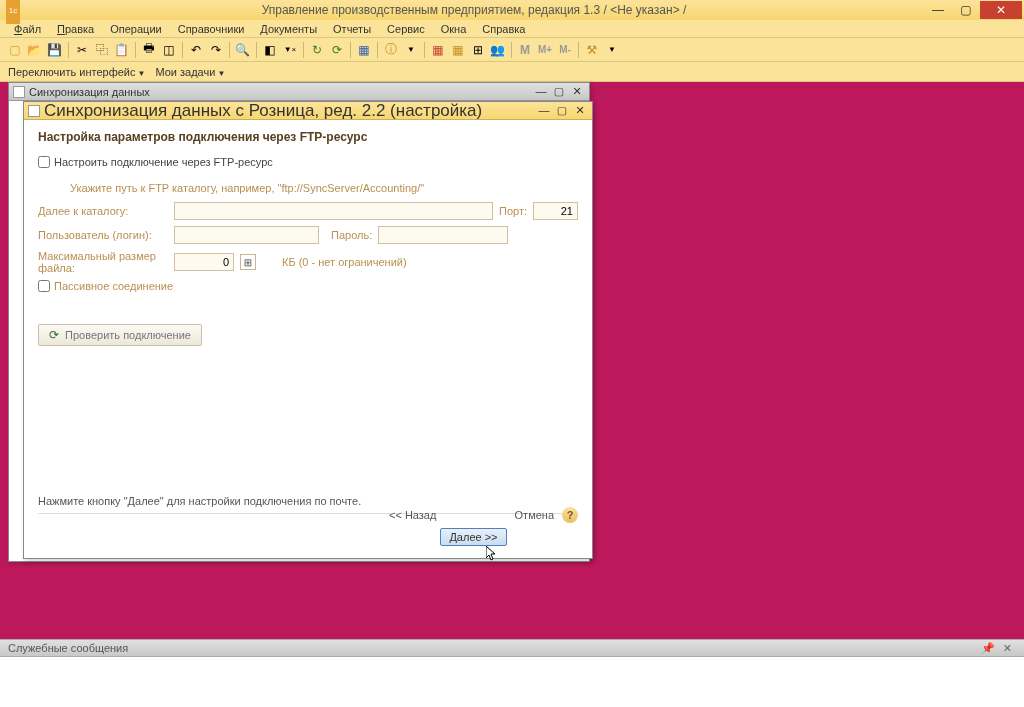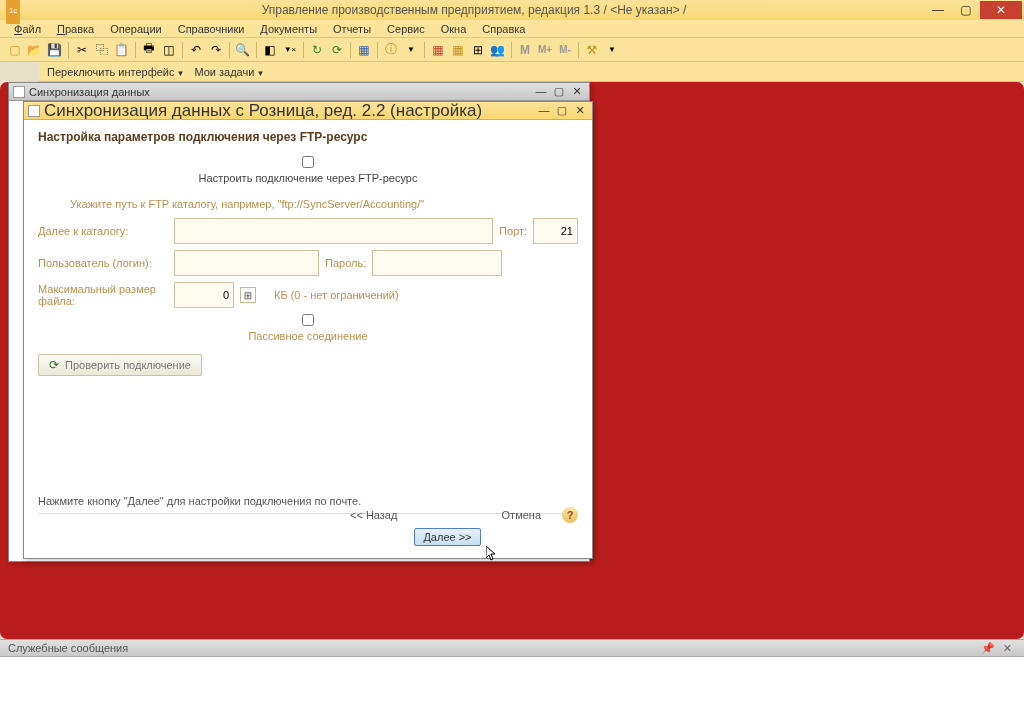--- a/index.html
+++ b/index.html
@@ -13,55 +13,55 @@
 .titlebar-btn.close { background: #c84030; color: #fff; width: 42px; }
 
 .menubar { height: 18px; background: #fce39a; display: flex; align-items: center; padding: 0 8px; gap: 4px; border-bottom: 1px solid #d8c880; }
 .menubar span { padding: 0 6px; cursor: pointer; color: #333; }
 .menubar span u { text-decoration: underline; }
 
 .toolbar { height: 24px; background: #fce39a; display: flex; align-items: center; padding: 0 6px; gap: 2px; border-bottom: 1px solid #d8c880; }
 .toolbar-icon { width: 18px; height: 18px; display: flex; align-items: center; justify-content: center; font-size: 12px; cursor: pointer; border: 1px solid transparent; }
 .toolbar-sep { width: 1px; height: 16px; background: #c8b870; margin: 0 2px; }
 
-.switchbar { height: 20px; background: #fce39a; display: flex; align-items: center; padding: 0 8px; gap: 10px; border-bottom: 1px solid #d8c880; margin-left: 39px; }
+.switchbar { height: 20px; background: #fce39a; display: flex; align-items: center; padding: 0 8px; gap: 10px; border-bottom: 1px solid #d8c880; }
 .switchbar span { cursor: pointer; color: #333; }
 .switchbar .arrow { font-size: 8px; margin-left: 2px; }
 
-.workspace { position: absolute; top: 82px; left: 0; right: 0; bottom: 68px; background: #b91c1c; border-radius: 7px; }
+.workspace { position: absolute; top: 82px; left: 0; right: 0; bottom: 68px; background: #be185d; }
 
 .inner-window { position: absolute; top: 0; left: 8px; width: 582px; height: 480px; background: #fff; border: 1px solid #888; box-shadow: 2px 2px 5px rgba(0,0,0,0.2); }
 .inner-titlebar { height: 18px; background: linear-gradient(#e0e0e0, #c8c8c8); display: flex; align-items: center; padding: 0 4px; border-bottom: 1px solid #999; }
 .inner-titlebar .doc-icon { width: 12px; height: 12px; background: #fff; border: 1px solid #999; margin-right: 4px; }
 .inner-titlebar-text { flex: 1; color: #333; font-size: 11px; }
 .inner-titlebar-btns { display: flex; gap: 2px; }
 .inner-titlebar-btns span { width: 16px; text-align: center; cursor: pointer; color: #333; font-size: 11px; }
 
 .wizard-window { position: absolute; top: 18px; left: 14px; width: 570px; height: 458px; background: #fff; border: 1px solid #888; box-shadow: 2px 2px 5px rgba(0,0,0,0.2); }
 .wizard-titlebar { height: 18px; background: linear-gradient(#fce39a, #f8d770); display: flex; align-items: center; padding: 0 4px; border-bottom: 1px solid #c8b060; }
 .wizard-titlebar .doc-icon { width: 12px; height: 12px; background: #fff; border: 1px solid #999; margin-right: 4px; }
 .wizard-titlebar-text { flex: 1; color: #333; font-size: 17px; }
 .wizard-titlebar-btns { display: flex; gap: 2px; }
 .wizard-titlebar-btns span { width: 16px; text-align: center; cursor: pointer; color: #333; font-size: 11px; }
 
 .wizard-body { padding: 10px 14px; color: #444; }
 .wizard-heading { font-weight: bold; font-size: 12px; color: #5a4020; margin-bottom: 12px; }
-.checkbox-row { display: flex; align-items: center; gap: 4px; margin-bottom: 14px; flex-direction: column; }
+.checkbox-row { display: flex; align-items: center; gap: 4px; margin-bottom: 14px; }
 .checkbox-row input { width: 12px; height: 12px; }
 .hint-text { color: #b89050; margin-bottom: 8px; font-size: 11px; margin-left: 32px; }
 .form-row { display: flex; align-items: center; margin-bottom: 6px; gap: 6px; }
 .form-label { color: #b89050; font-size: 11px; }
-.form-input { border: 1px solid #d0c0a0; background: #fdfaf0; height: 18px; padding: 12px 4px; font-size: 11px; }
-.form-kb { color: #b89050; margin-left: 12px; }
+.form-input { border: 1px solid #d0c0a0; background: #fdfaf0; height: 18px; padding: 0 4px; font-size: 11px; }
+.form-kb { color: #b89050; margin-left: 20px; }
 .link { color: #1060c0; text-decoration: underline; cursor: pointer; }
 .test-btn { display: inline-flex; align-items: center; gap: 6px; border: 1px solid #c8c0a8; background: linear-gradient(#fafaf5,#ece8d8); padding: 3px 10px; cursor: pointer; margin-top: 12px; color: #777; border-radius: 2px; }
 .test-btn .rld { color: #3a7030; font-size: 12px; }
 
 .wizard-footer-hint { position: absolute; bottom: 44px; left: 14px; right: 14px; color: #555; font-size: 11px; border-bottom: 1px solid #ddd; padding-bottom: 6px; }
-.wizard-buttons { position: absolute; bottom: 12px; right: 14px; display: flex; align-items: center; gap: 13px; }
+.wizard-buttons { position: absolute; bottom: 12px; right: 14px; display: flex; align-items: center; gap: 0; }
 .wizard-buttons .btn { border: 1px solid #a89860; background: linear-gradient(#fdf5d8,#f0e4b0); padding: 2px 8px; cursor: pointer; border-radius: 2px; color: #333; }
 .wizard-buttons .btn.back { border: none; background: transparent; color: #555; padding: 2px 4px; }
 .wizard-buttons .btn.next { border: 1px solid #5080c0; background: linear-gradient(#e8f0fa,#c8ddf0); margin-top: 44px; }
 .wizard-buttons .btn.cancel { border: none; background: transparent; color: #555; }
 .help-icon { width: 16px; height: 16px; border-radius: 50%; background: linear-gradient(#f8e4a0,#e8c060); display: flex; align-items: center; justify-content: center; color: #8a5020; font-weight: bold; cursor: pointer; }
 
 .statusbar-area { position: absolute; bottom: 0; left: 0; right: 0; height: 68px; }
 .status-header { height: 18px; background: linear-gradient(#e0e0e0,#c8c8c8); display: flex; align-items: center; padding: 0 8px; border-top: 1px solid #aaa; border-bottom: 1px solid #aaa; font-size: 11px; color: #555; }
 .status-header .sp { flex: 1; }
 .status-header .pin { cursor: pointer; margin: 0 4px; color: #666; }
@@ -177,32 +177,32 @@
         <div class="form-row">
           <span class="form-label" style="width:130px">Далее к каталогу:</span>
           <input class="form-input" style="width: 320px;">
           <span class="form-label">Порт:</span>
           <input class="form-input" style="width: 45px; text-align: right;" value="21">
         </div>
 
         <div class="form-row">
           <span class="form-label" style="width:130px">Пользователь (логин):</span>
           <input class="form-input" style="width: 145px;">
-          <span class="form-label" style="">Пароль:</span>
+          <span class="form-label" style="margin-left:6px">Пароль:</span>
           <input class="form-input" style="width: 130px;" type="password">
         </div>
 
         <div class="form-row">
           <span class="form-label" style="width:130px">Максимальный размер файла:</span>
           <input class="form-input" style="width: 60px; text-align: right;" value="0">
           <span class="toolbar-icon" style="border:1px solid #c8b890;width:16px;height:16px;font-size:10px">⊞</span>
           <span class="form-kb">КБ   (0 - нет ограничений)</span>
         </div>
 
-        <div class="checkbox-row" style="margin-bottom:0">
+        <div class="checkbox-row" style="margin-bottom:20px">
           <input type="checkbox" style="">
           <span class="form-label">Пассивное соединение</span>
         </div>
 
 
 
         <div class="test-btn">
           <span class="rld">⟳</span>
           <span>Проверить подключение</span>
         </div>

